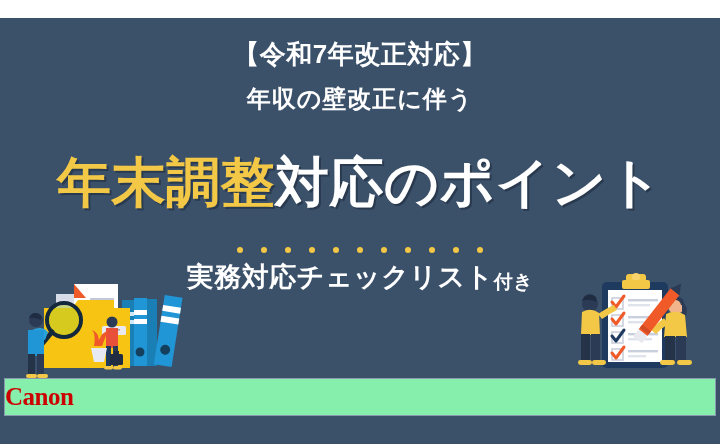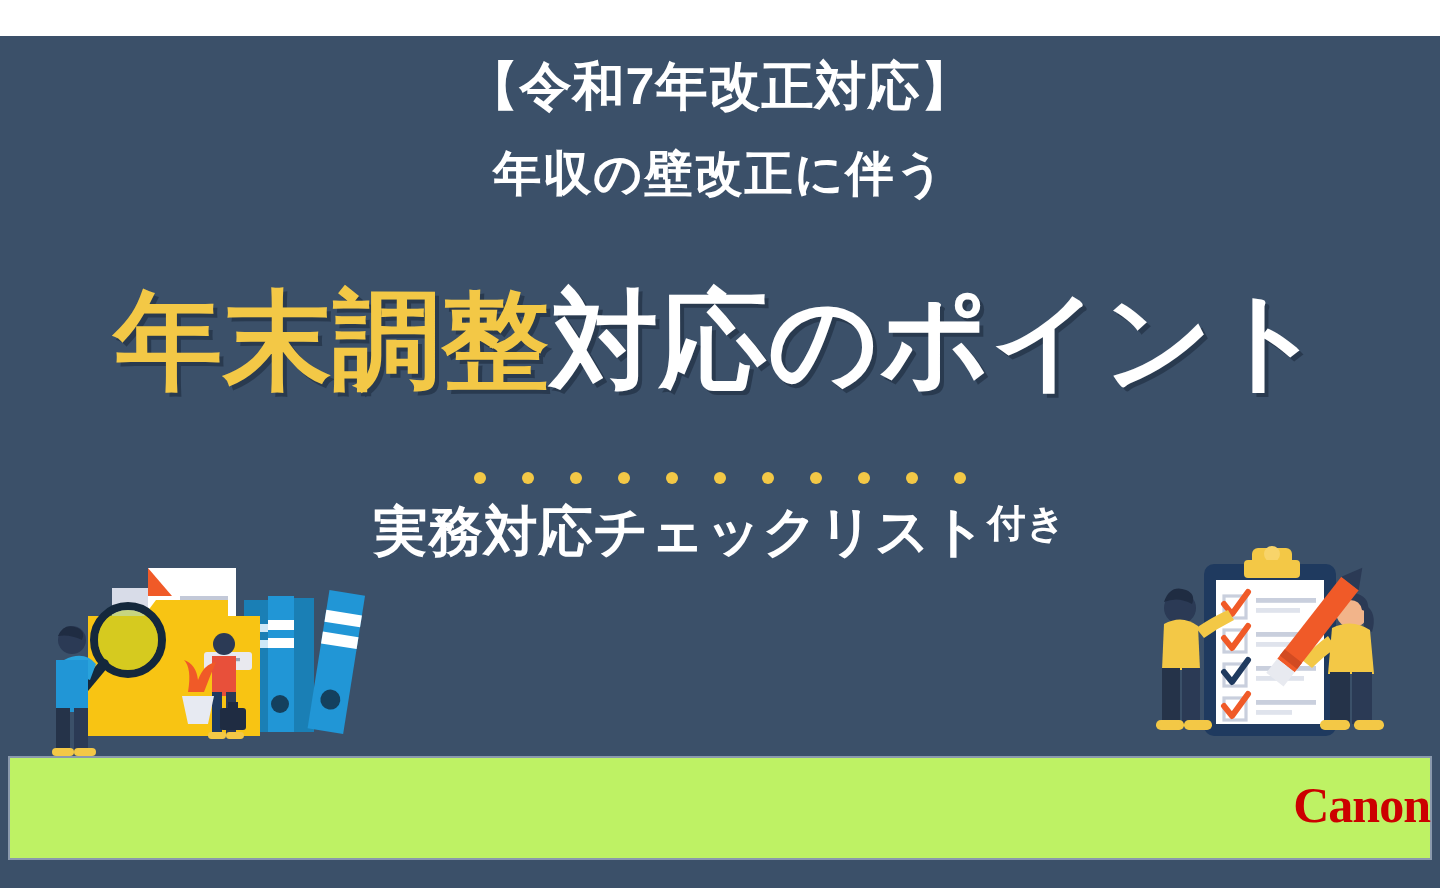--- a/index.html
+++ b/index.html
@@ -41,21 +41,21 @@
     width: 720px;
     height: 360px;
     display: flex;
     flex-direction: column;
     align-items: center;
     z-index: 6;
     pointer-events: none;
   }
 
   .kicker {
-    margin-top: 12px;
+    margin-top: 23px;
     font-size: 26px;
     line-height: 1;
     font-weight: 700;
     color: #ffffff;
     letter-spacing: 0.5px;
     white-space: nowrap;
   }
 
   .subhead {
     margin-top: 20px;
@@ -101,40 +101,40 @@
 
   .tagline {
     margin-top: 11px;
     font-size: 27px;
     line-height: 1;
     font-weight: 700;
     color: #ffffff;
     letter-spacing: 0.5px;
     white-space: nowrap;
     display: flex;
-    align-items: flex-start;
+    align-items: flex-end;
   }
   .tagline .tag-small {
     font-size: 19px;
     font-weight: 700;
   }
 
   
   .footer-bar {
     position: absolute;
     left: 4px;
     top: 378px;
     width: 712px;
-    height: 52px;
-    background: #bef264;
+    height: 38px;
+    background: #86efac;
     border: 1px solid #8a99ad;
     box-sizing: border-box;
     display: flex;
     align-items: center;
-    justify-content: flex-end;
+    justify-content: flex-start;
     z-index: 7;
   }
   .canon-logo {
     color: #cc0000;
     font-family: "Liberation Serif", "DejaVu Serif", serif;
     font-size: 25px;
     font-weight: 700;
     letter-spacing: -0.5px;
   }
 

